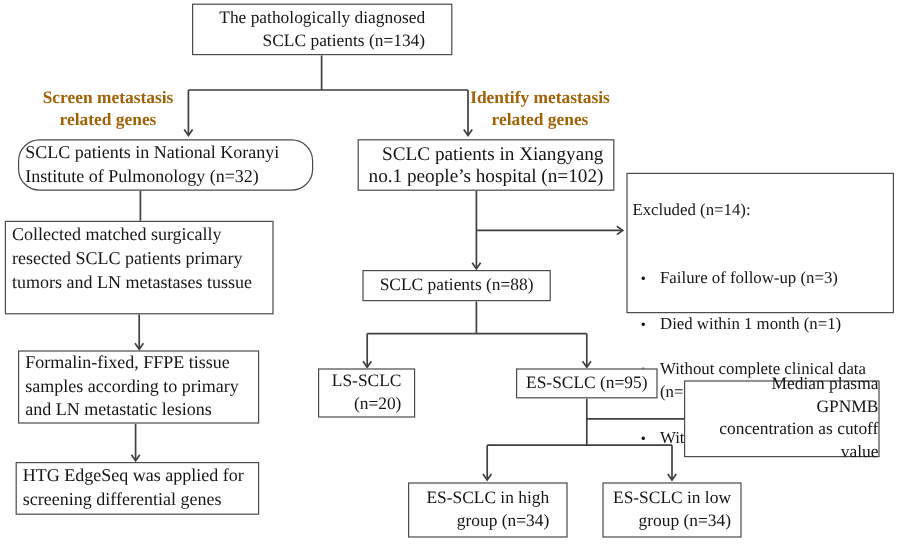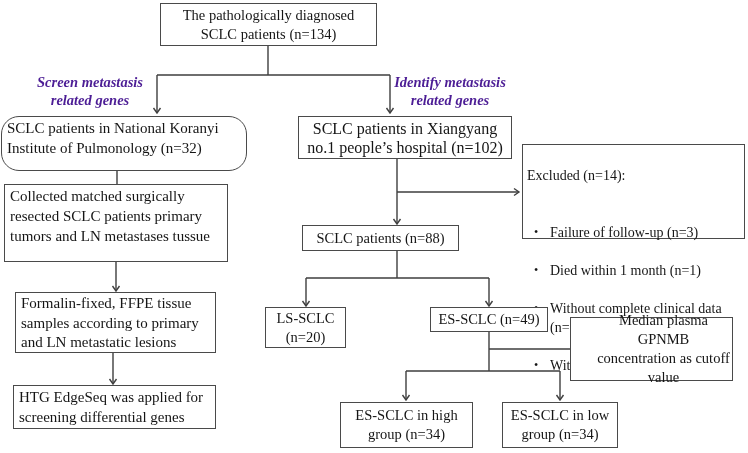--- a/index.html
+++ b/index.html
@@ -15,32 +15,31 @@
     position:absolute;
     box-sizing:border-box;
     border:1.5px solid #4a4a4a;
     background:#ffffff;
     white-space:pre-line;
     font-size:14.5px;
     line-height:19px;
   }
   .box.center {
     display:flex; align-items:center; justify-content:center;
-    text-align:center;
+    text-align:right;
   }
   .box.leftalign { padding:1px 5px; font-size:15px; line-height:20px; }
   .blabel {
     position:absolute;
     font-weight:bold;
     font-size:14.5px;
     line-height:17.5px;
     text-align:center;
     white-space:pre-line;
-    color:#4c1d95;
-    font-style:italic;
+    color:#a16207;
   }
   .connectors { position:absolute; left:0; top:0; pointer-events:none; }
   
   .excluded { font-size:14px; line-height:19px; padding:2px 4px; }
   .excluded .extitle { white-space:pre-line; }
   .excluded ul { list-style:none; margin:0; padding:0; }
   .excluded li { display:flex; }
   .excluded .bullet { flex:none; width:16px; margin-left:7px; font-size:12px; }
   .excluded .itext { white-space:pre-line; flex:1; }
 </style>
@@ -70,35 +69,35 @@
   </svg>
 
   <div class="box center" style="left:160px; top:3px; width:217px; height:43px;">The pathologically diagnosed
 SCLC patients (n=134)</div>
 
   <div class="blabel" style="left:25px; top:74px; width:130px;">Screen metastasis
 related genes</div>
   <div class="blabel" style="left:385px; top:74px; width:130px;">Identify metastasis
 related genes</div>
 
-  <div class="box leftalign" style="left:1px; top:116px; width:246px; height:55px;border-radius:18px;">SCLC patients in National Koranyi
+  <div class="box leftalign" style="left:15px; top:116px; width:246px; height:43px;border-radius:18px;">SCLC patients in National Koranyi
 Institute of Pulmonology (n=32)</div>
   <div class="box leftalign" style="left:4px; top:184px; width:224px; height:78px;">Collected matched surgically
 resected SCLC patients primary
 tumors and LN metastases tussue</div>
   <div class="box leftalign" style="left:13px; top:385px; width:203px; height:44px;">HTG EdgeSeq was applied for
 screening differential genes</div>
   <div class="box leftalign" style="left:15px; top:292px; width:201px; height:61px; line-height:19.5px;">Formalin-fixed, FFPE tissue
 samples according to primary
 and LN metastatic lesions</div>
 
   <div class="box center" style="left:298px; top:116px; width:214px; height:43px; font-size:16px;">SCLC patients in Xiangyang
 no.1 people’s hospital (n=102)</div>
 
-  <div class="box excluded" style="left:522px; top:144px; width:223px; height:95px;">
+  <div class="box excluded" style="left:522px; top:144px; width:223px; height:117px;">
     <div class="extitle">Excluded (n=14):</div>
     <ul>
       <li>
         <span class="bullet">•</span>
         <span class="itext">Failure of follow-up (n=3)</span>
       </li>
       <li>
         <span class="bullet">•</span>
         <span class="itext">Died within 1 month (n=1)</span>
       </li>
@@ -111,21 +110,21 @@
         <span class="bullet">•</span>
         <span class="itext">Without baseline plasma (n=8)</span>
       </li>
     </ul>
   </div>
 
   <div class="box center" style="left:302px; top:225px; width:157px; height:26px;">SCLC patients (n=88)</div>
 
   <div class="box center" style="left:265px; top:307px; width:81px; height:41px;">LS-SCLC
 (n=20)</div>
-  <div class="box center" style="left:430px; top:307px; width:118px; height:25px;">ES-SCLC (n=49)</div>
+  <div class="box center" style="left:430px; top:307px; width:118px; height:25px;">ES-SCLC (n=95)</div>
 
   <div class="box center" style="left:570px; top:317px; width:163px; height:64px;padding-left:24px;">Median plasma GPNMB
 concentration as cutoff
 value</div>
 
   <div class="box center" style="left:340px; top:402px; width:133px; height:46px;">ES-SCLC in high
 group (n=34)</div>
   <div class="box center" style="left:502px; top:402px; width:116px; height:46px;">ES-SCLC in low
 group (n=34)</div>
 

